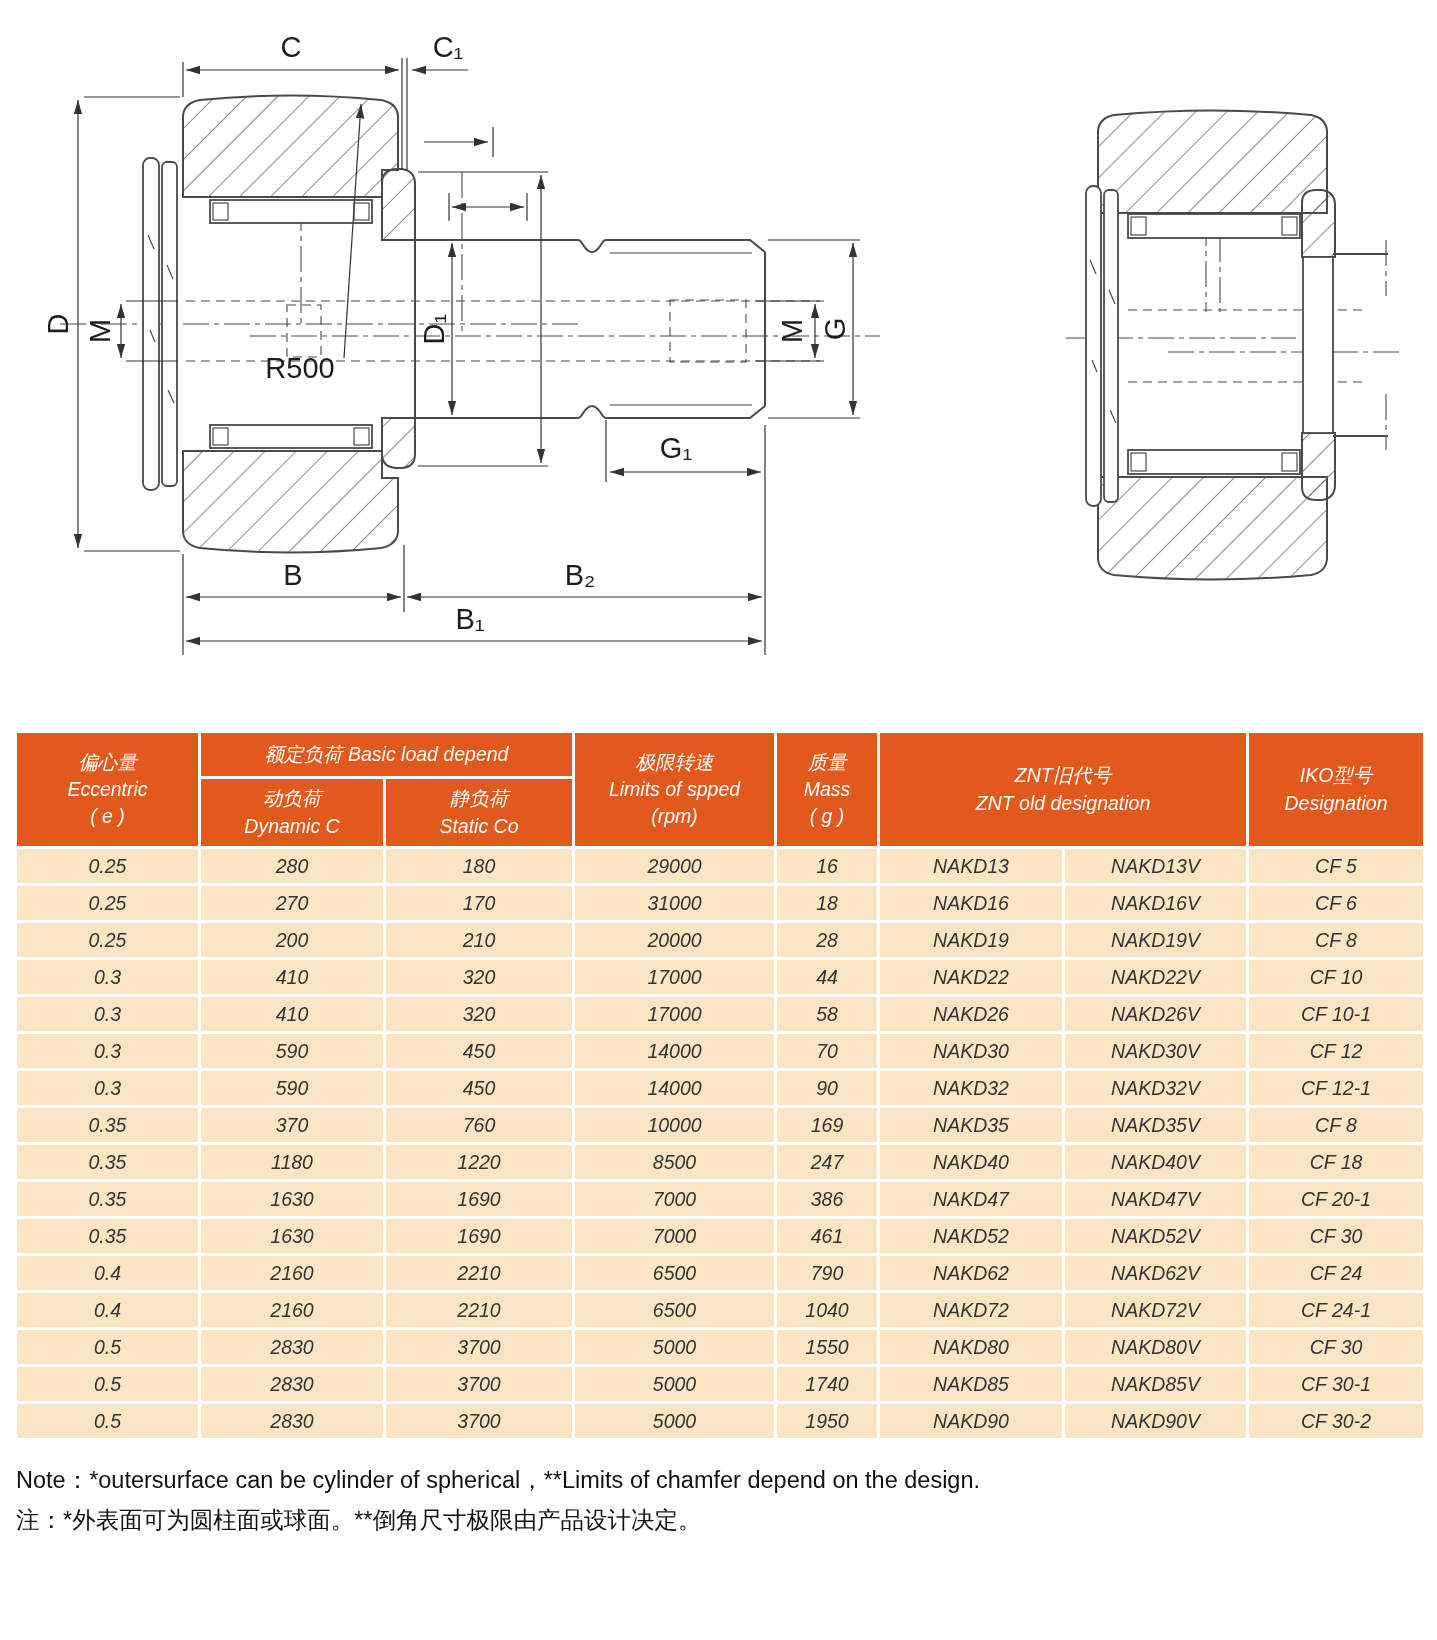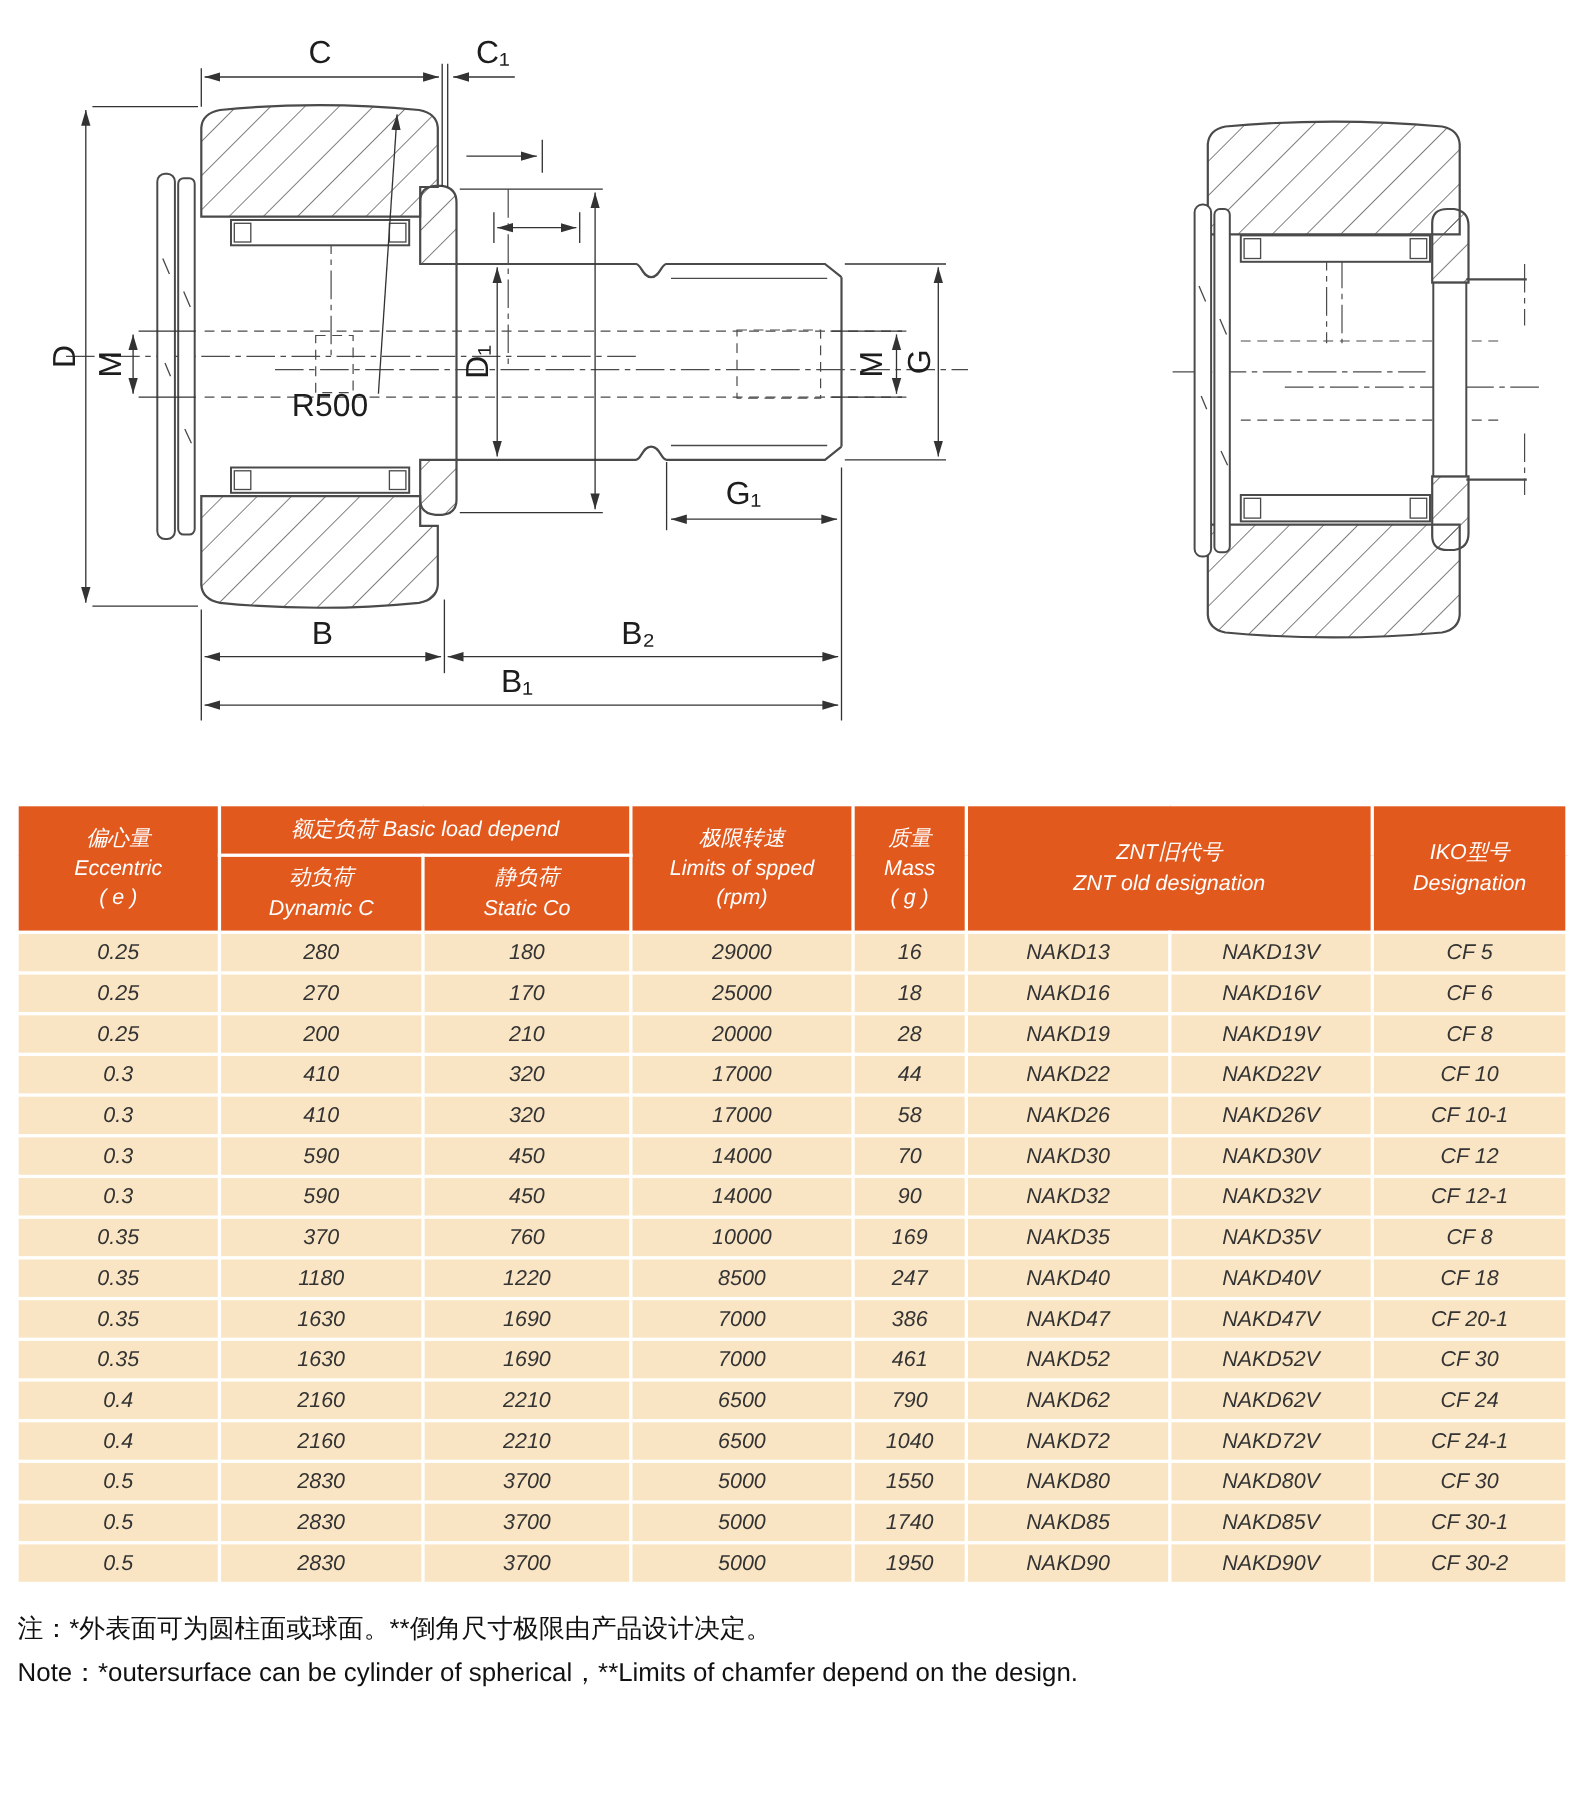--- a/index.html
+++ b/index.html
@@ -251,21 +251,21 @@
           <td>29000</td>
           <td>16</td>
           <td>NAKD13</td>
           <td>NAKD13V</td>
           <td>CF 5</td>
         </tr>
         <tr>
           <td>0.25</td>
           <td>270</td>
           <td>170</td>
-          <td>25000</td>
+          <td>31000</td>
           <td>18</td>
           <td>NAKD16</td>
           <td>NAKD16V</td>
           <td>CF 6</td>
         </tr>
         <tr>
           <td>0.25</td>
           <td>200</td>
           <td>210</td>
           <td>20000</td>
@@ -402,15 +402,15 @@
           <td>1950</td>
           <td>NAKD90</td>
           <td>NAKD90V</td>
           <td>CF 30-2</td>
         </tr>
       </tbody>
   </table>
 </div>
 
 <div class="notes">
+  <div>Note：*outersurface can be cylinder of spherical，**Limits of chamfer depend on the design.</div>
   <div>注：*外表面可为圆柱面或球面。**倒角尺寸极限由产品设计决定。</div>
-  <div>Note：*outersurface can be cylinder of spherical，**Limits of chamfer depend on the design.</div>
 </div>
 
 </body></html>

